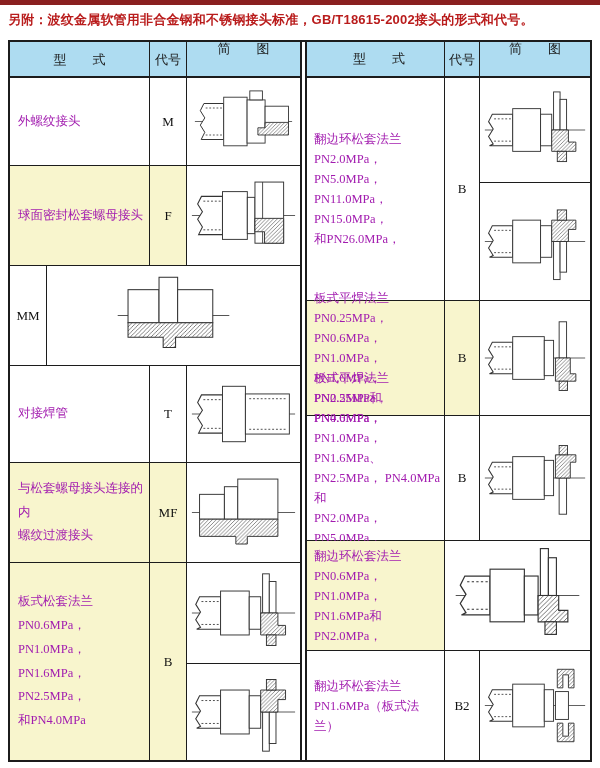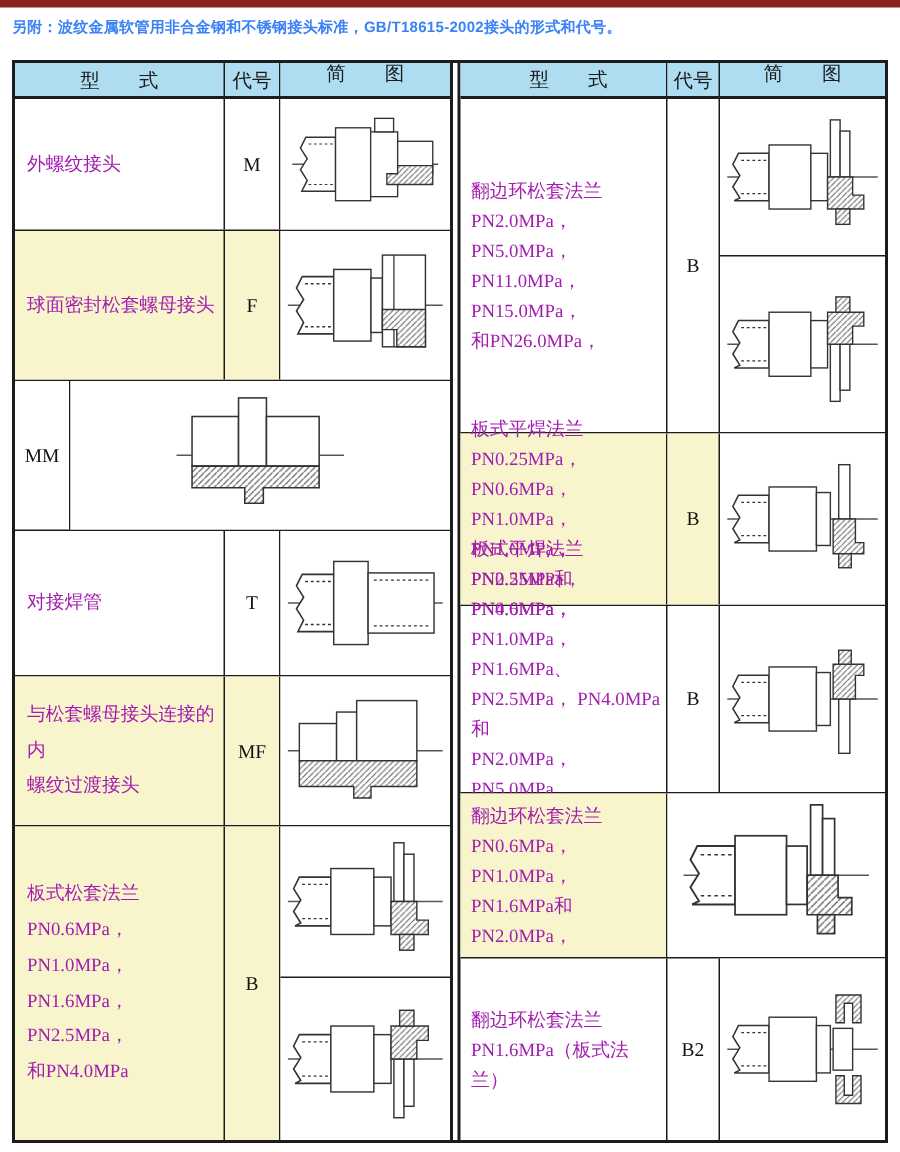--- a/index.html
+++ b/index.html
@@ -1,27 +1,27 @@
 <!DOCTYPE html>
 <html style="--topbar: #8a2020; --hdr: #aedcf1; --hl: #f8f5cd;"><head>
 <meta charset="utf-8">
 <style>
   *{box-sizing:border-box;margin:0;padding:0}
   html,body{width:600px;height:768px;background:#fff;font-family:"Liberation Sans",sans-serif}
   .page{position:relative;width:600px;height:768px;background:#fff;overflow:hidden}
   .topbar{position:absolute;top:0;left:0;width:600px;height:5px;background:var(--topbar,#8a2020)}
-  .title{position:absolute;top:11px;left:8px;width:586px;font-weight:bold;font-size:10px;color:#3b82f6;letter-spacing:.2px;white-space:nowrap}
+  .title{position:absolute;top:11px;left:8px;width:586px;font-weight:bold;font-size:13px;color:#b91c1c;letter-spacing:.2px;white-space:nowrap}
   .tbl{position:absolute;left:8px;top:40px;width:584px;height:722px;border:2px solid #1c1c1c;display:flex;background:#fff}
   .half{display:flex;flex-direction:column;min-width:0}
   .half.left{width:290px}
   .half.right{flex:1}
   .divider{width:7px;border-left:2px solid #1c1c1c;border-right:2px solid #1c1c1c;background:#fff}
   .row{display:flex;border-bottom:1px solid #1c1c1c;min-height:0}
   .half > .row:last-child{border-bottom:none;flex:1}
-  .hdr{height:24px;border-bottom:2px solid #1c1c1c}
+  .hdr{height:36px;border-bottom:2px solid #1c1c1c}
   .hdr .cell{background:var(--hdr,#aedcf1);justify-content:center;font-family:"Liberation Sans",sans-serif;font-size:13px;line-height:1;white-space:normal;padding:0;color:#1a1a1a}
   .cell{border-right:1px solid #1c1c1c;display:flex;align-items:center;min-width:0}
   .cell:last-child{border-right:none}
   .c-type{width:140px;padding:4px 3px 4px 8px;font-family:"Liberation Serif",serif;font-size:12.5px;line-height:1.9;white-space:pre-line;color:#a21caf}
   .right .c-type{width:138px;line-height:1.6;padding-left:7px}
   .c-code{width:37px;justify-content:center;font-family:"Liberation Serif",serif;font-size:13px;color:#111}
   .right .c-code{width:35px}
   .c-diag{flex:1;background:#fff;padding:3px;align-items:stretch}
   .hl{background:var(--hl,#f8f5cd)}
   

